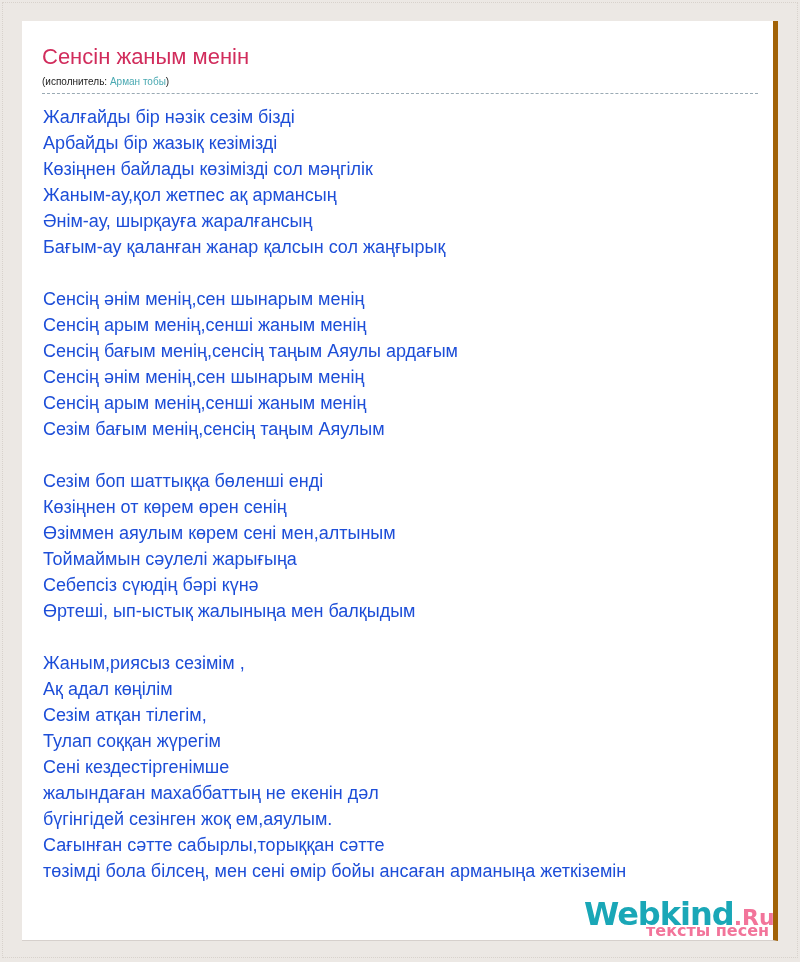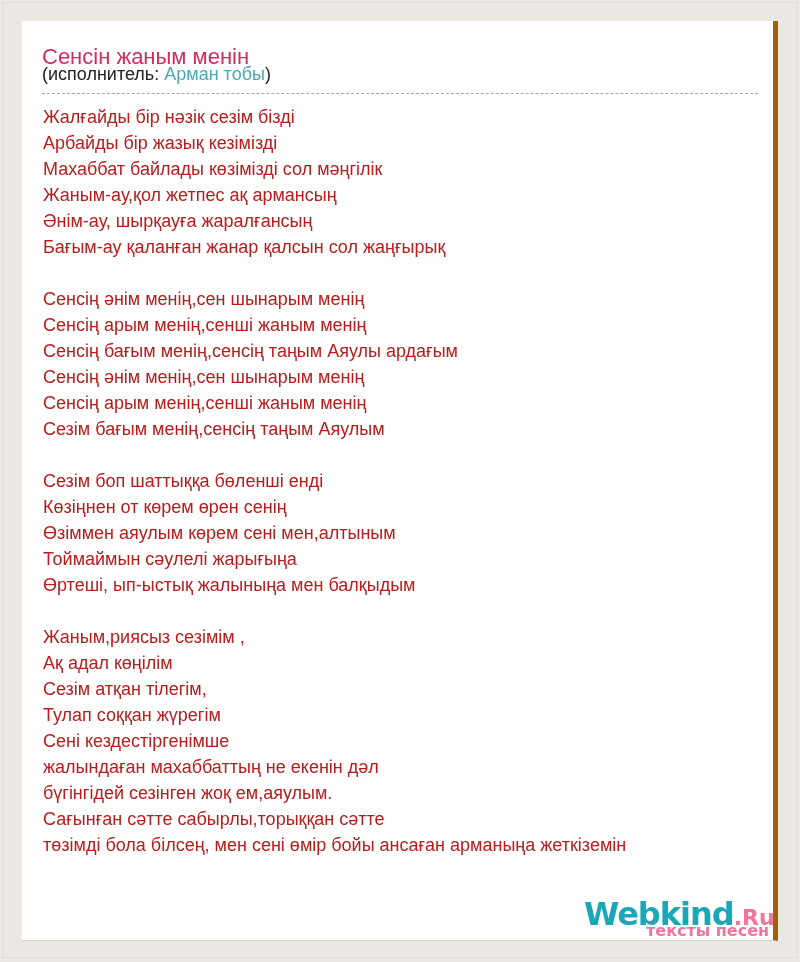--- a/index.html
+++ b/index.html
@@ -37,22 +37,22 @@
       top: 22px;
       margin: 0;
       font-size: 22px;
       font-weight: normal;
       color: #d12c5c;
       line-height: 28px;
     }
     .artist-line {
       position: absolute;
       left: 20px;
-      top: 44px;
-      font-size: 18px;
+      top: 52px;
+      font-size: 10px;
       color: #222222;
       line-height: 18px;
     }
     .artist-link {
       color: #4aa9b2;
       text-decoration: none;
     }
     .separator {
       position: absolute;
       left: 20px;
@@ -61,21 +61,21 @@
       height: 0;
       border-top: 1px dashed #9aaab4;
     }
     .lyrics {
       position: absolute;
       left: 21px;
       top: 83px;
       width: 720px;
       font-size: 18px;
       line-height: 26px;
-      color: #b91c1c;
+      color: #1d4ed8;
     }
     .stanza {
       margin: 0 0 26px 0;
     }
     .stanza:last-child { margin-bottom: 0; }
     .lyric-line {
       display: block;
       white-space: nowrap;
     }
     .logo {
@@ -125,38 +125,39 @@
   <div class="artist-line">
     <span>(исполнитель: </span><a class="artist-link" href="#">Арман тобы</a><span>)</span>
   </div>
 
   <div class="separator"></div>
 
   <div class="lyrics">
     <div class="stanza">
       <span class="lyric-line">Жалғайды бір нәзік сезім бізді</span>
       <span class="lyric-line">Арбайды бір жазық кезімізді</span>
-      <span class="lyric-line">Махаббат байлады көзімізді сол мәңгілік</span>
+      <span class="lyric-line">Көзіңнен байлады көзімізді сол мәңгілік</span>
       <span class="lyric-line">Жаным-ау,қол жетпес ақ армансың</span>
       <span class="lyric-line">Әнім-ау, шырқауға жаралғансың</span>
       <span class="lyric-line">Бағым-ау қаланған жанар қалсын сол жаңғырық</span>
     </div>
     <div class="stanza">
       <span class="lyric-line">Сенсің әнім менің,сен шынарым менің</span>
       <span class="lyric-line">Сенсің арым менің,сенші жаным менің</span>
       <span class="lyric-line">Сенсің бағым менің,сенсің таңым Аяулы ардағым</span>
       <span class="lyric-line">Сенсің әнім менің,сен шынарым менің</span>
       <span class="lyric-line">Сенсің арым менің,сенші жаным менің</span>
       <span class="lyric-line">Сезім бағым менің,сенсің таңым Аяулым</span>
     </div>
     <div class="stanza">
       <span class="lyric-line">Сезім боп шаттыққа бөленші енді</span>
       <span class="lyric-line">Көзіңнен от көрем өрен сенің</span>
       <span class="lyric-line">Өзіммен аяулым көрем сені мен,алтыным</span>
       <span class="lyric-line">Тоймаймын сәулелі жарығыңа</span>
+      <span class="lyric-line">Себепсіз сүюдің бәрі күнә</span>
       <span class="lyric-line">Өртеші, ып-ыстық жалыныңа мен балқыдым</span>
     </div>
     <div class="stanza">
       <span class="lyric-line">Жаным,риясыз сезімім ,</span>
       <span class="lyric-line">Ақ адал көңілім</span>
       <span class="lyric-line">Сезім атқан тілегім,</span>
       <span class="lyric-line">Тулап соққан жүрегім</span>
       <span class="lyric-line">Сені кездестіргенімше</span>
       <span class="lyric-line">жалындаған махаббаттың не екенін дәл</span>
       <span class="lyric-line">бүгінгідей сезінген жоқ ем,аяулым.</span>

